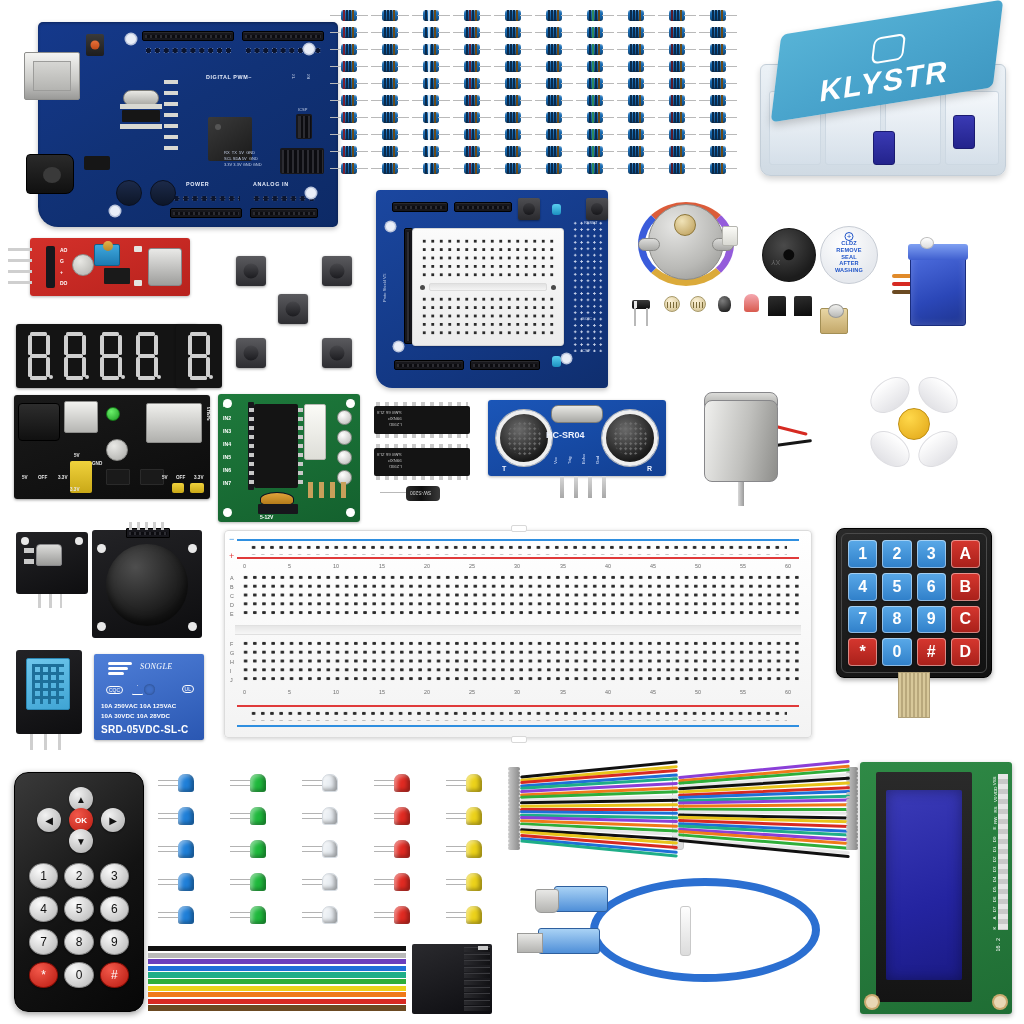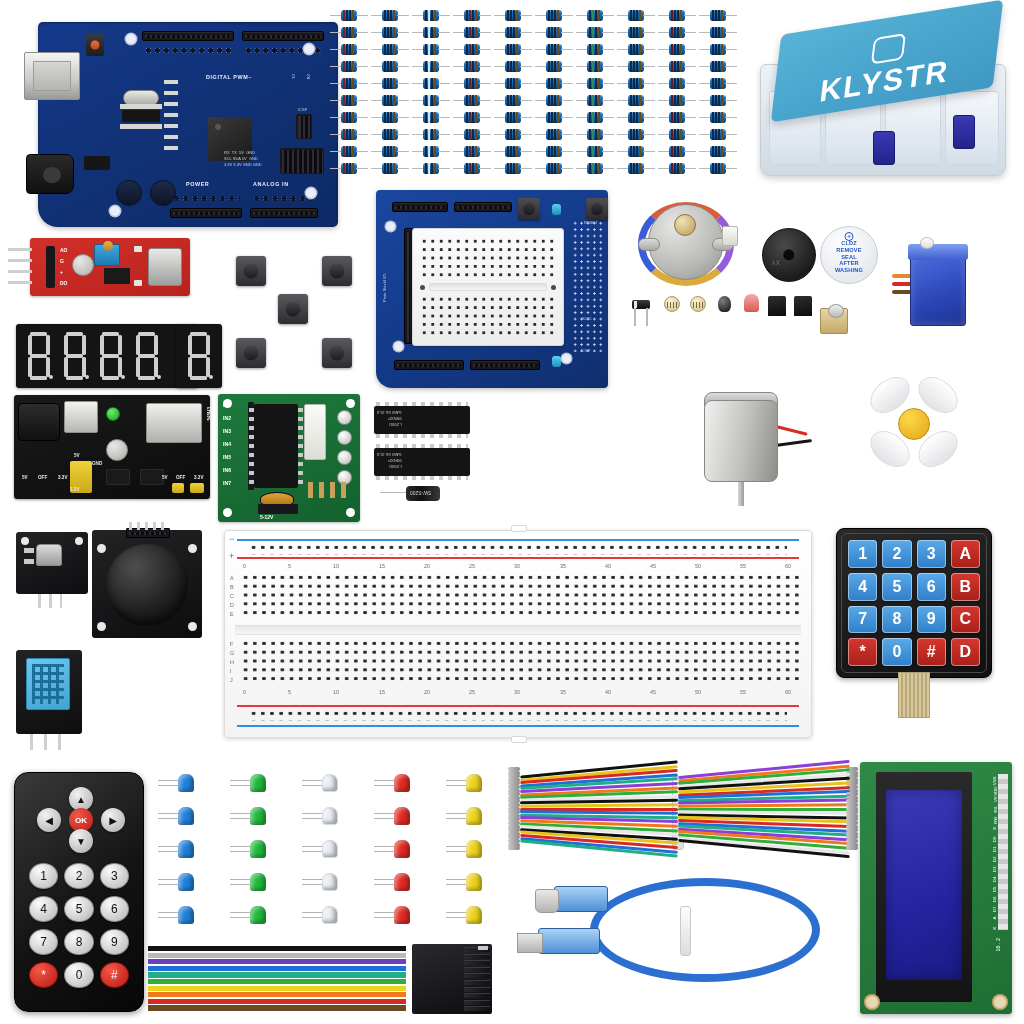--- a/index.html
+++ b/index.html
@@ -1711,20 +1711,36 @@
     <div class="t">L293D<br>99NXP<br>SAW 66 ZL8</div>
   </div>
   <div class="abs dip" style="left:374px;top:448px;width:96px;height:28px;">
     <div class="t">L293D<br>99NXP<br>SAW 66 ZL8</div>
   </div>
   <div class="abs eleccap" style="left:406px;top:486px;width:34px;height:15px;border-radius:4px;">
   </div>
   <div class="abs" style="left:410px;top:490px;color:#cfcfcf;font-size:5px;transform:rotate(180deg);">SW-S200</div>
   <div class="abs" style="left:380px;top:492px;width:26px;height:1.4px;background:#b9b9b9;"></div>
 
+  <div class="abs sr04">
+    <div class="eye" style="left:8px;"></div>
+    <div class="eye" style="right:8px;"></div>
+    <div class="xt"></div>
+    <div class="nm">HC-SR04</div>
+    <div class="tr" style="left:14px;bottom:4px;">T</div>
+    <div class="tr" style="right:14px;bottom:4px;">R</div>
+    <div class="pin" style="left:72px;"></div>
+    <div class="pin" style="left:86px;"></div>
+    <div class="pin" style="left:100px;"></div>
+    <div class="pin" style="left:114px;"></div>
+    <div class="pinlb" style="left:70px;">Vcc</div>
+    <div class="pinlb" style="left:84px;">Trig</div>
+    <div class="pinlb" style="left:98px;">Echo</div>
+    <div class="pinlb" style="left:112px;">Gnd</div>
+  </div>
 
   <div class="abs dcmotor">
     <div class="abs" style="left:70px;top:36px;width:40px;height:3px;background:#d62a22;border-radius:2px;transform:rotate(14deg);"></div>
     <div class="abs" style="left:70px;top:50px;width:44px;height:3px;background:#161616;border-radius:2px;transform:rotate(-8deg);"></div>
     <div class="cap"></div>
     <div class="can"></div>
     <div class="shaft"></div>
   </div>
 
   <div class="abs fan">
@@ -1834,20 +1850,35 @@
 
   <div class="abs joy">
     <div class="hdr"></div>
     <div class="hole" style="left:5px;top:14px;"></div>
     <div class="hole" style="right:5px;top:14px;"></div>
     <div class="hole" style="left:5px;bottom:7px;"></div>
     <div class="hole" style="right:5px;bottom:7px;"></div>
     <div class="stick"></div>
   </div>
 
+  <div class="abs relay">
+    <div class="logo">
+      <span style="top:0px;width:24px;"></span>
+        <span style="top:5px;width:20px;"></span>
+        <span style="top:10px;width:16px;"></span>
+    </div>
+    <div class="brand">SONGLE</div>
+    <div class="cert" style="left:12px;top:32px;">CQC</div>
+    <div class="abs" style="left:38px;top:31px;width:11px;height:10px;border:1px solid #fff;transform:rotate(0deg);clip-path:polygon(50% 0,100% 100%,0 100%);"></div>
+    <div class="cert" style="right:10px;top:31px;">UL</div>
+    <div class="hole" style="left:50px;top:30px;"></div>
+    <div class="rt" style="left:7px;top:48px;">10A 250VAC   10A 125VAC</div>
+    <div class="rt" style="left:7px;top:58px;">10A  30VDC   10A  28VDC</div>
+    <div class="pn">SRD-05VDC-SL-C</div>
+  </div>
 
   <div class="abs remote">
     <div class="dpad">
       <div class="dkey" style="left:34px;top:0px;">▲</div>
       <div class="dkey" style="left:2px;top:21px;">◀</div>
       <div class="dkey ok" style="left:34px;top:21px;">OK</div>
       <div class="dkey" style="left:66px;top:21px;">▶</div>
       <div class="dkey" style="left:34px;top:42px;">▼</div>
     </div>
     <div class="rgrid" id="remote-grid">

